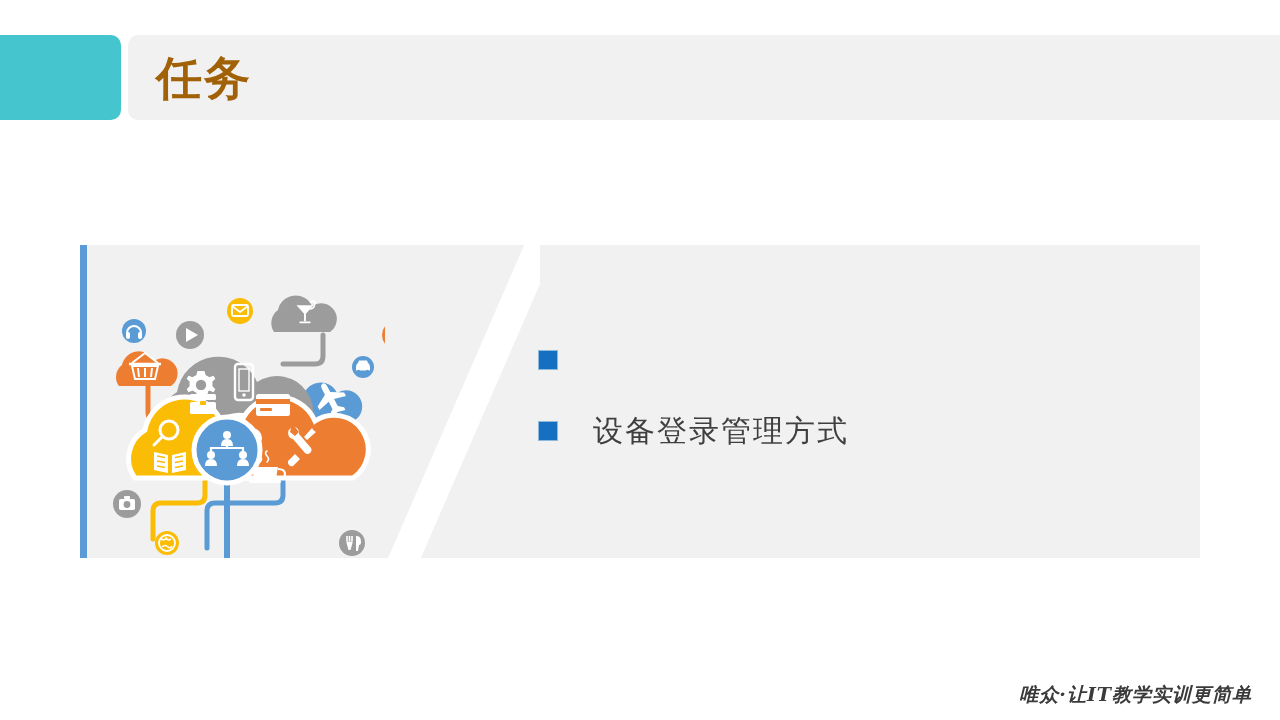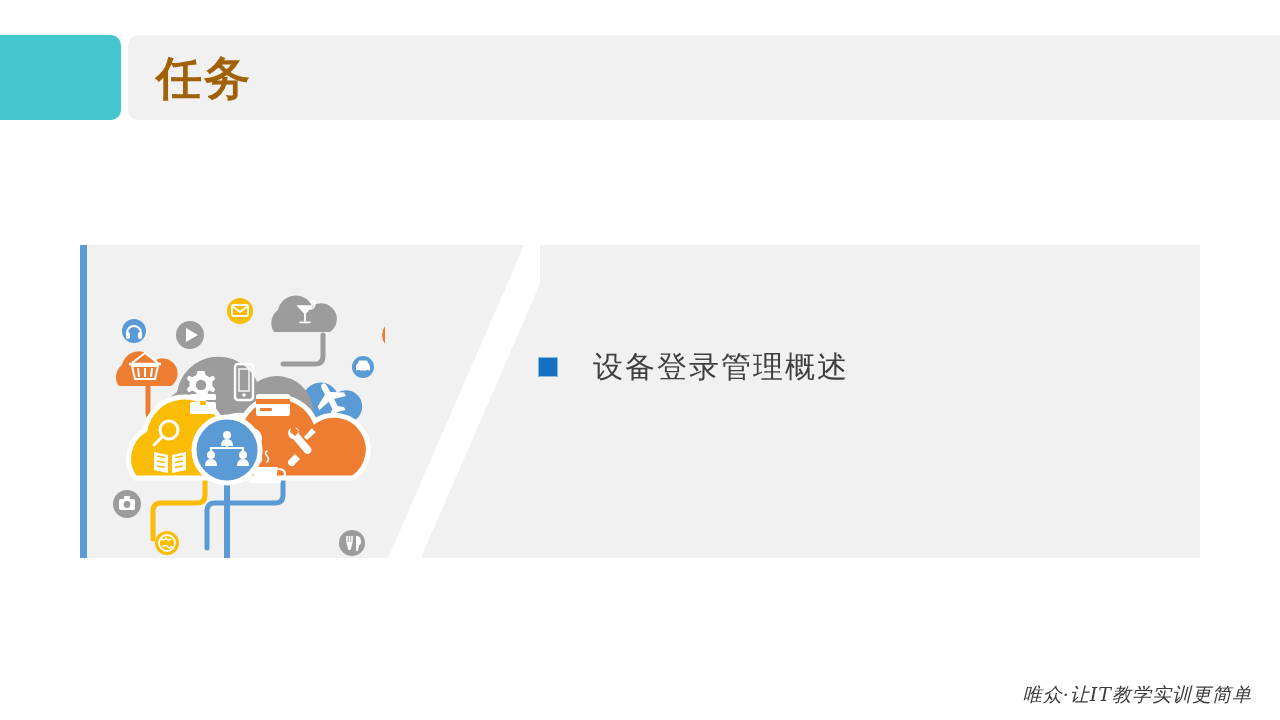--- a/index.html
+++ b/index.html
@@ -77,21 +77,21 @@
     margin-left:35px; font-size:30px; color:#3f3f3f;
     font-family:"DejaVu Serif","Liberation Serif",serif;
     letter-spacing:2px; line-height:1.1;
   }
 
   
   #footer-slogan{
     position:absolute; right:28px; bottom:12px;
     font-size:19px; color:#3a3a3a;
     font-family:"DejaVu Serif","Liberation Serif",serif;
-    font-style:italic; font-weight:normal;
+    font-style:italic; font-weight:bold;
     letter-spacing:1px; white-space:nowrap;
   }
 </style>
 </head>
 <body>
 
 <div id="header-band">
   <div id="header-accent"></div>
   <div id="header-bar">
     <div id="page-title">任务</div>
@@ -322,18 +322,21 @@
     </svg>
   </div>
 
   <div id="panel-divider">
     <div id="panel-divider-slash"></div>
   </div>
 
   <div id="bullet-list">
     <div class="bullet-row">
       <span class="bullet-square"></span>
-      <span class="bullet-text">设备登录管理概述</span>
+    </div>
+    <div class="bullet-row">
+      <span class="bullet-square"></span>
+      <span class="bullet-text">设备登录管理方式</span>
     </div>
   </div>
 </div>
 
 <div id="footer-slogan">唯众·让IT教学实训更简单</div>
 
 </body></html>

